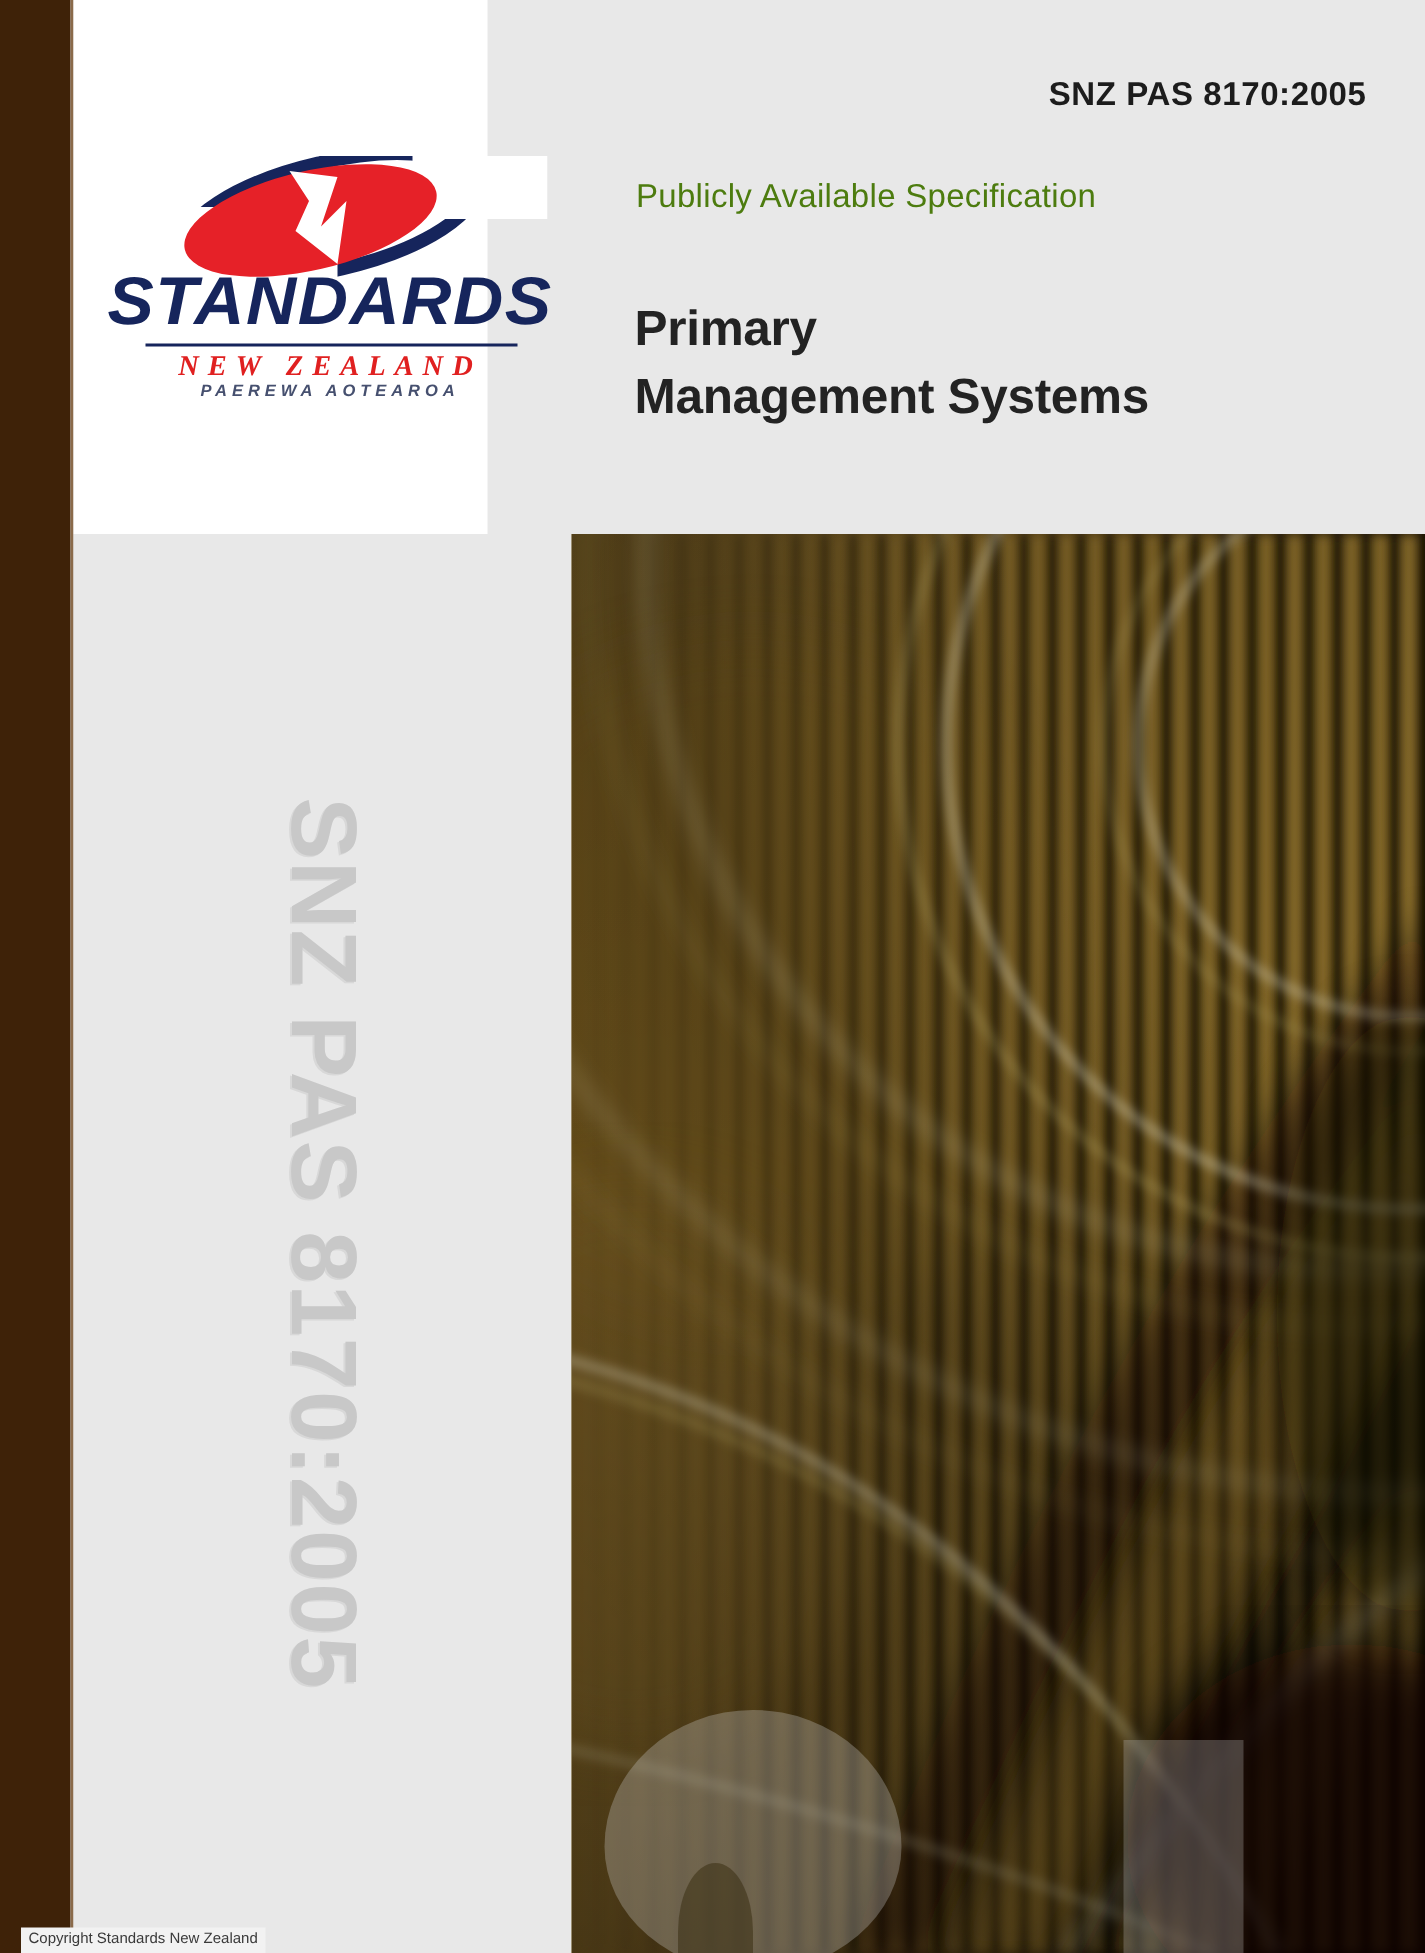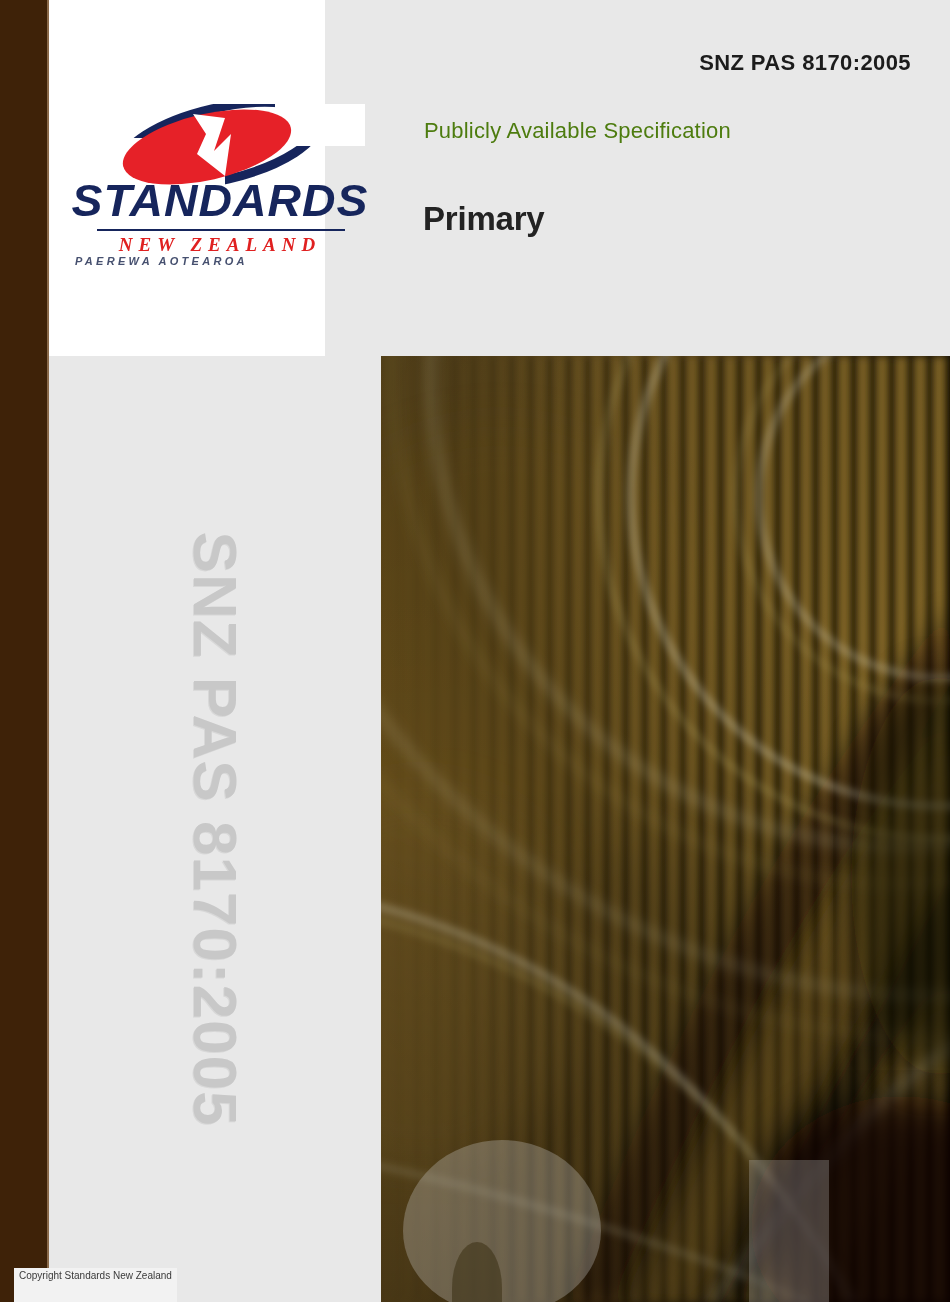--- a/index.html
+++ b/index.html
@@ -115,20 +115,21 @@
     font-size: 19px;
     letter-spacing: 6px;
     color: #e02020;
     line-height: 1;
   }
   .logo-maori {
     position: absolute;
     left: 0;
     top: 152px;
     width: 290px;
+    text-align: center;
     font-family: "Liberation Sans", sans-serif;
     font-weight: bold;
     font-style: italic;
     font-size: 11px;
     letter-spacing: 3.3px;
     color: #46506f;
     line-height: 1;
   }
 
   
@@ -253,21 +254,21 @@
     width: 5px;
     height: 12px;
     background: #f2f2f2;
   }
 
   
   .copyright {
     position: absolute;
     left: 14px;
     bottom: 0;
-    padding: 2px 5px 20px 5px;
+    padding: 2px 5px 3px 5px;
     background: #f2f2f2;
     color: #3a3a3a;
     font-family: "Liberation Sans", sans-serif;
     font-size: 10px;
     line-height: 12px;
     white-space: nowrap;
   }
 </style>
 </head>
 <body>
@@ -302,20 +303,21 @@
   </div>
 
   <div class="header-band"></div>
 
   <div class="doc-code">SNZ PAS 8170:2005</div>
 
   <div class="pas-label">Publicly Available Specification</div>
 
   <div class="doc-title">
     <span class="tl">Primary</span>
+    <span class="tl">Management Systems</span>
   </div>
 
   <div class="spine-panel">
     <div class="spine-text">
       <span>SNZ PAS 8170:2005</span>
     </div>
   </div>
 
   <div class="photo">
     <svg class="photo-svg" viewBox="0 0 569 946" preserveAspectRatio="none" aria-hidden="true">

